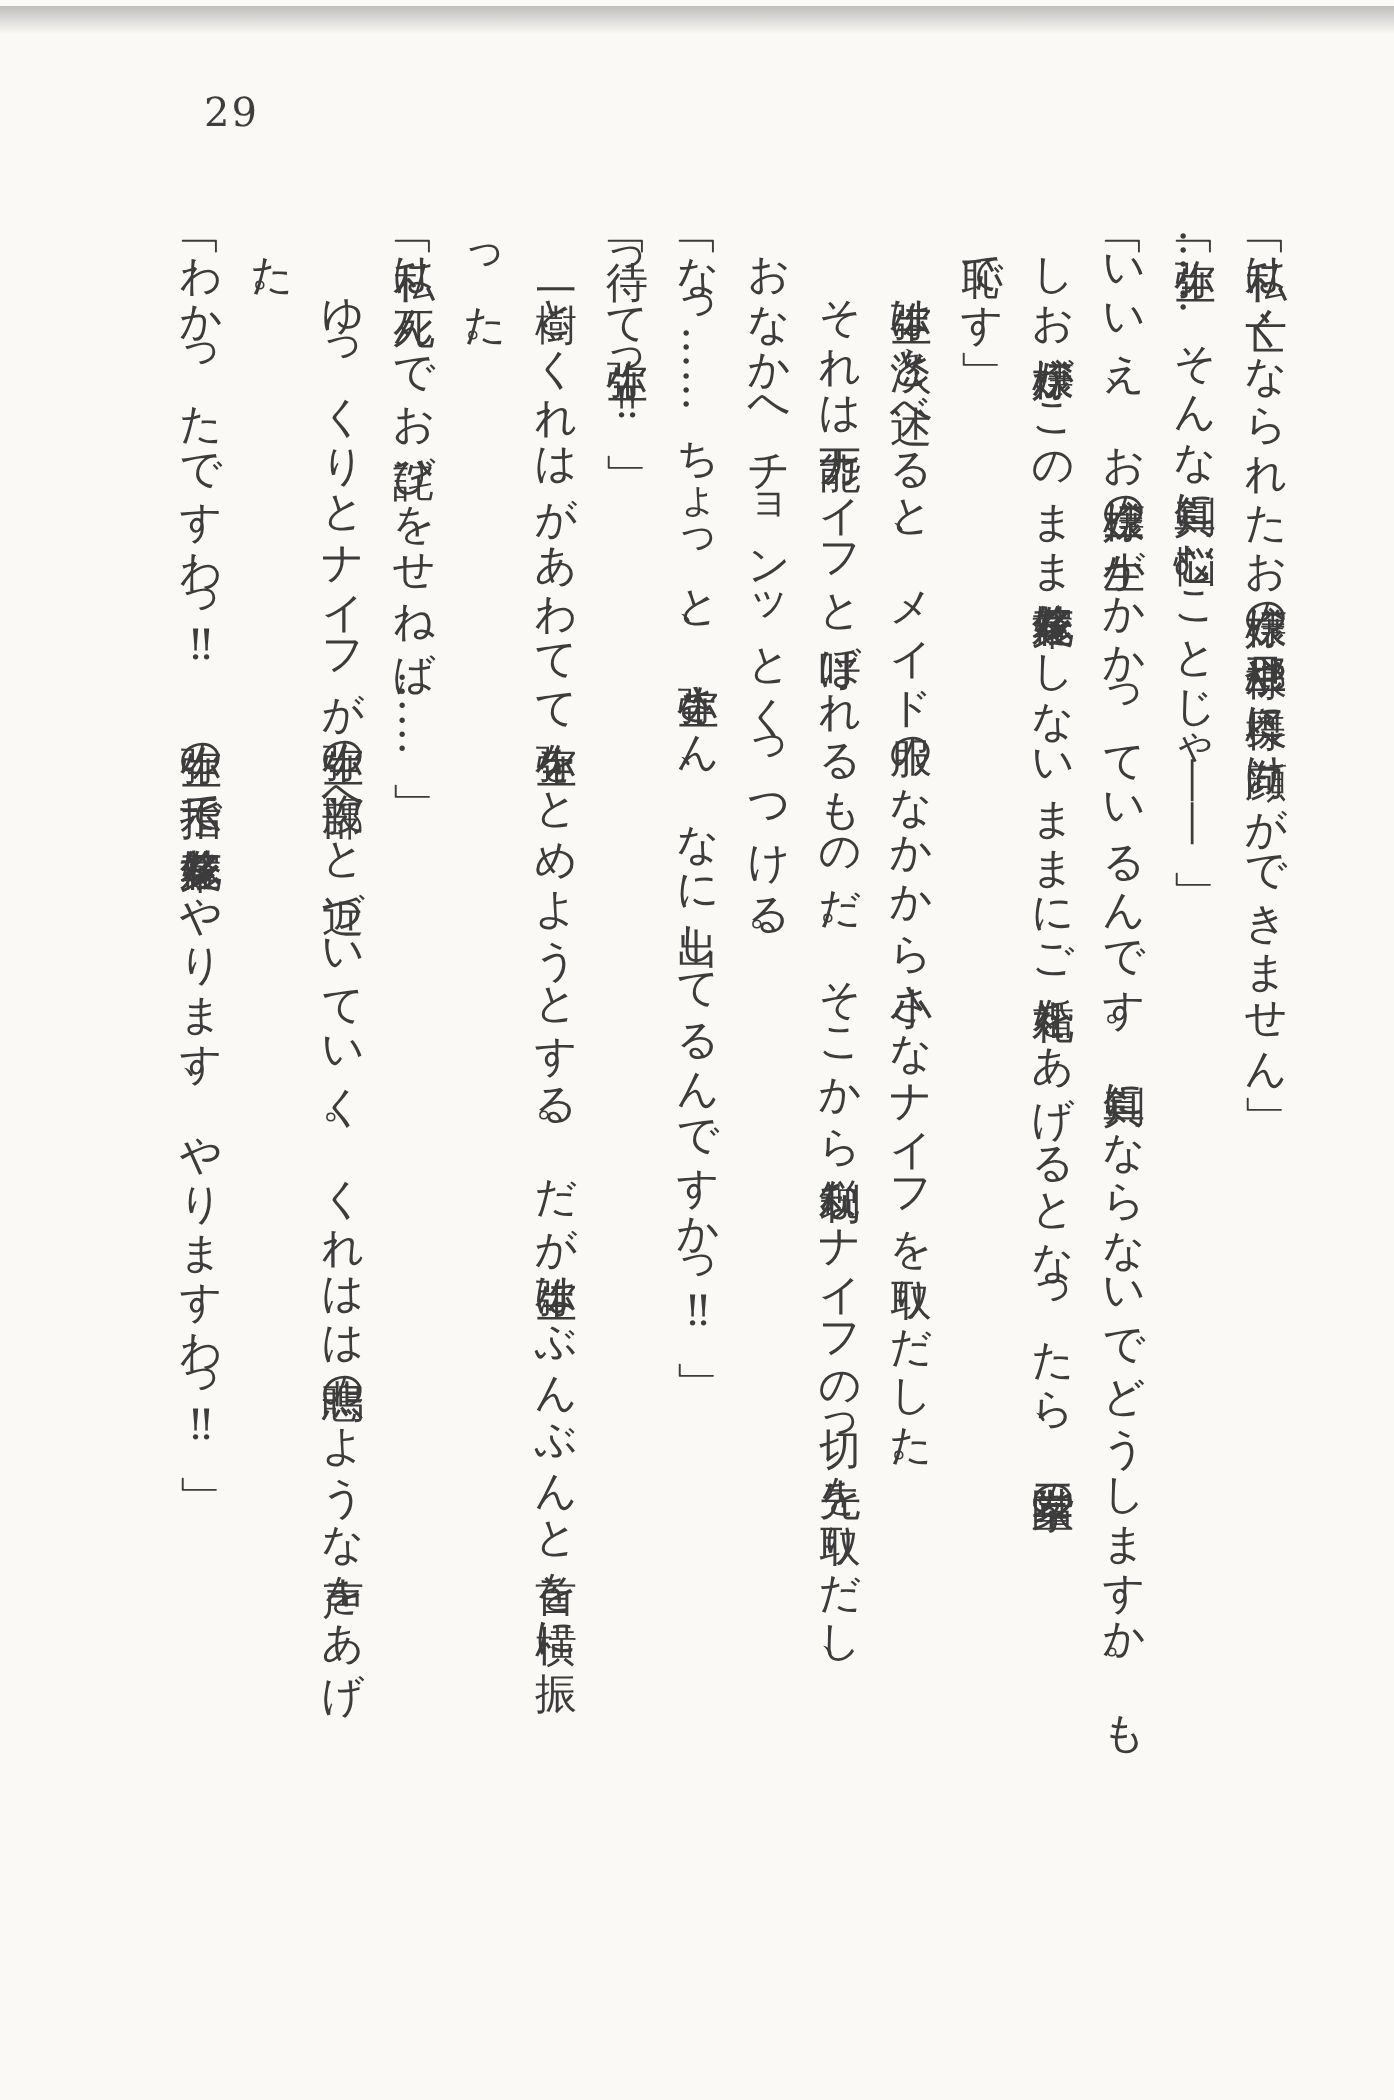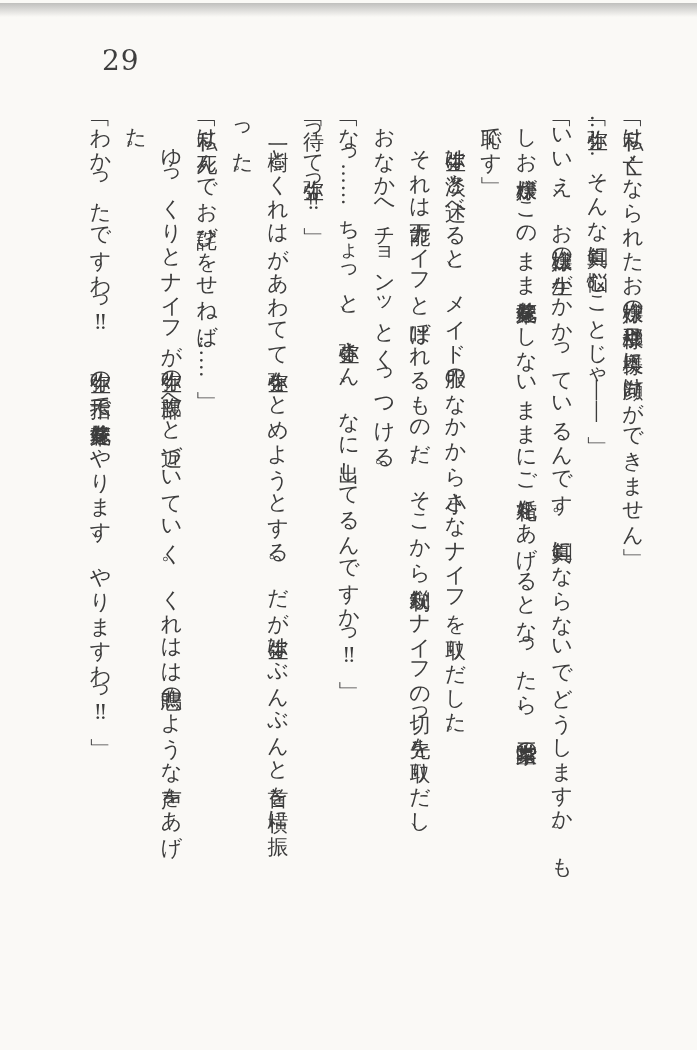--- a/index.html
+++ b/index.html
@@ -21,21 +21,21 @@
     position: absolute;
     top: 3px; left: 0; right: 0;
     height: 14px;
     background: linear-gradient(to bottom, rgba(120,120,120,0.45), rgba(120,120,120,0.0));
     pointer-events: none;
   }
   .page-number {
     position: absolute;
     top: 44px;
     left: 102px;
-    font-size: 28px;
+    font-size: 20px;
     letter-spacing: 1px;
     color: #3e3e3e;
   }
   .text-block {
     position: absolute;
     top: 113px;
     right: 47px;
     height: 900px;
     writing-mode: vertical-rl;
     text-orientation: mixed;

